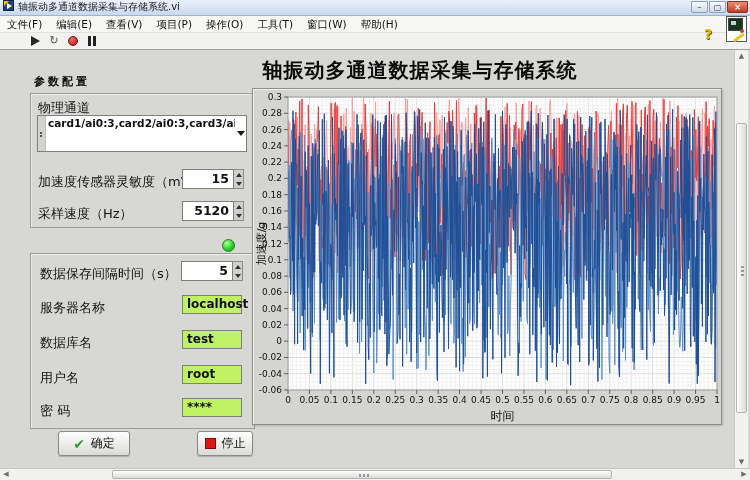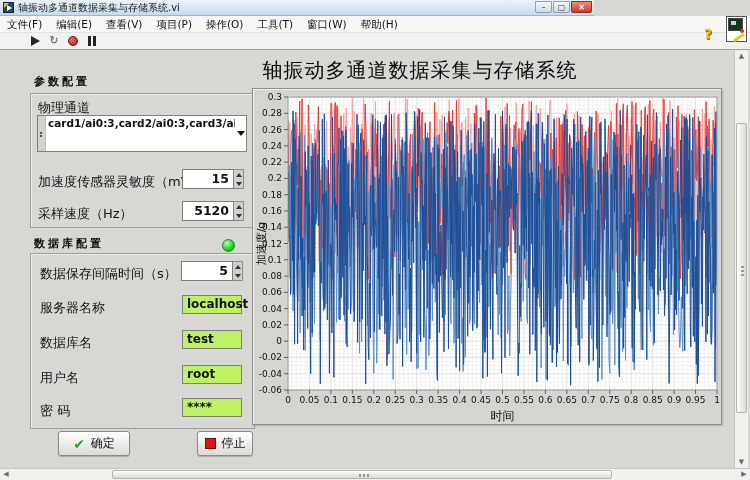--- a/index.html
+++ b/index.html
@@ -1,22 +1,22 @@
 <!DOCTYPE html>
 <html><head>
 <meta charset="utf-8">
 <style>
   html,body{margin:0;padding:0;background:#888;}
   .screen{position:relative;width:750px;height:480px;overflow:hidden;
     font-family:"DejaVu Sans","Liberation Sans",sans-serif;color:#111;
     background:#d7d7d4;user-select:none;}
   
-  .titlebar{position:absolute;left:0;top:0;width:594px;height:15px;
+  .titlebar{position:absolute;left:0;top:0;width:750px;height:15px;
     background:linear-gradient(#eaf2fb,#c8d9ec);border-bottom:1px solid #9db4cd;
-    display:flex;align-items:center;font-size:10px;color:#1c1c1c;}
+    display:flex;font-size:10px;color:#1c1c1c;}
   .lv-file-icon{width:11px;height:11px;margin:0 4px 0 3px;position:relative;
     background:#25427e;border:1px solid #10234a;box-sizing:border-box;}
   .lv-file-icon::before{content:"";position:absolute;left:0;top:0;border-top:5px solid #f5c400;border-right:5px solid transparent;}
   .lv-file-icon::after{content:"";position:absolute;left:3px;top:2px;
     border-left:5px solid #fff;border-top:3px solid transparent;border-bottom:3px solid transparent;}
   .win-btns{position:absolute;right:2px;top:1px;display:flex;gap:1px;}
   .win-btn{width:17px;height:12px;font-size:8px;line-height:11px;text-align:center;
     border:1px solid #8ba1bb;border-radius:0 0 2px 2px;box-sizing:border-box;
     background:linear-gradient(#f6f9fc,#cfdae8);color:#333;}
   .win-btn.close{width:21px;background:linear-gradient(#ef8f71,#c23c27);border-color:#8e2c1b;color:#fff;font-weight:bold;}
@@ -74,21 +74,21 @@
     font-size:12px;font-weight:600;padding:1px 0 0 4px;}
   .led{position:absolute;left:222px;top:239px;width:13px;height:13px;border-radius:50%;
     background:radial-gradient(circle at 35% 30%,#8cff6e,#19d019 60%,#0fae0f);border:1px solid #2a7d2a;box-sizing:border-box;}
   .lv-btn{position:absolute;height:25px;background:linear-gradient(#ffffff,#dadad7);border:1px solid #8a8a88;
     border-radius:3px;box-shadow:0 1px 1px rgba(0,0,0,.2);display:flex;align-items:center;justify-content:center;
     gap:6px;font-size:12px;font-family:inherit;color:#111;padding:0;}
   .check-ic{color:#2fa02f;font-size:14px;font-weight:bold;line-height:12px;}
   .stop-sq{width:11px;height:11px;background:#e01616;border:1px solid #7c0d0d;box-sizing:border-box;}
   
   .big-title{position:absolute;left:180px;top:57px;width:480px;text-align:center;
-    font-size:20px;font-weight:normal;color:#0a0a0a;letter-spacing:1px;}
+    font-size:20px;font-weight:bold;color:#0a0a0a;letter-spacing:1px;}
   .chart-panel{position:absolute;left:252px;top:88px;width:470px;height:337px;
     border:1px solid #8f8f8d;box-shadow:inset 1px 1px 0 #f0f0ee,1px 1px 2px rgba(0,0,0,.18);
     background:#d4d4d1;box-sizing:border-box;}
   .chart-panel svg{position:absolute;left:0;top:0;}
 </style>
 </head>
 <body>
 
 <div class="screen">
 
@@ -160,21 +160,20 @@
     <span class="dn"></span>
   </div>
 
   <div class="fld-label" style="left:38px;top:205px">采样速度（Hz）</div>
   <div class="numbox" style="left:182px;top:201px">5120</div>
   <div class="spinner" style="left:234px;top:201px">
     <span class="up"></span>
     <span class="dn"></span>
   </div>
 
-  <div class="sec-header" style="left:34px;top:236px">数据库配置</div>
   <span class="led" style="background: radial-gradient(circle at 35% 30%, rgb(181, 255, 160), rgb(25, 208, 25) 60%, rgb(15, 174, 15));"></span>
   <div class="groupbox" style="left:30px;top:253px;width:223px;height:174px"></div>
 
   <div class="fld-label" style="left:40px;top:265px">数据保存间隔时间（s）</div>
   <div class="numbox" style="left:181px;top:261px">5</div>
   <div class="spinner" style="left:233px;top:261px">
     <span class="up"></span>
     <span class="dn"></span>
   </div>
 

